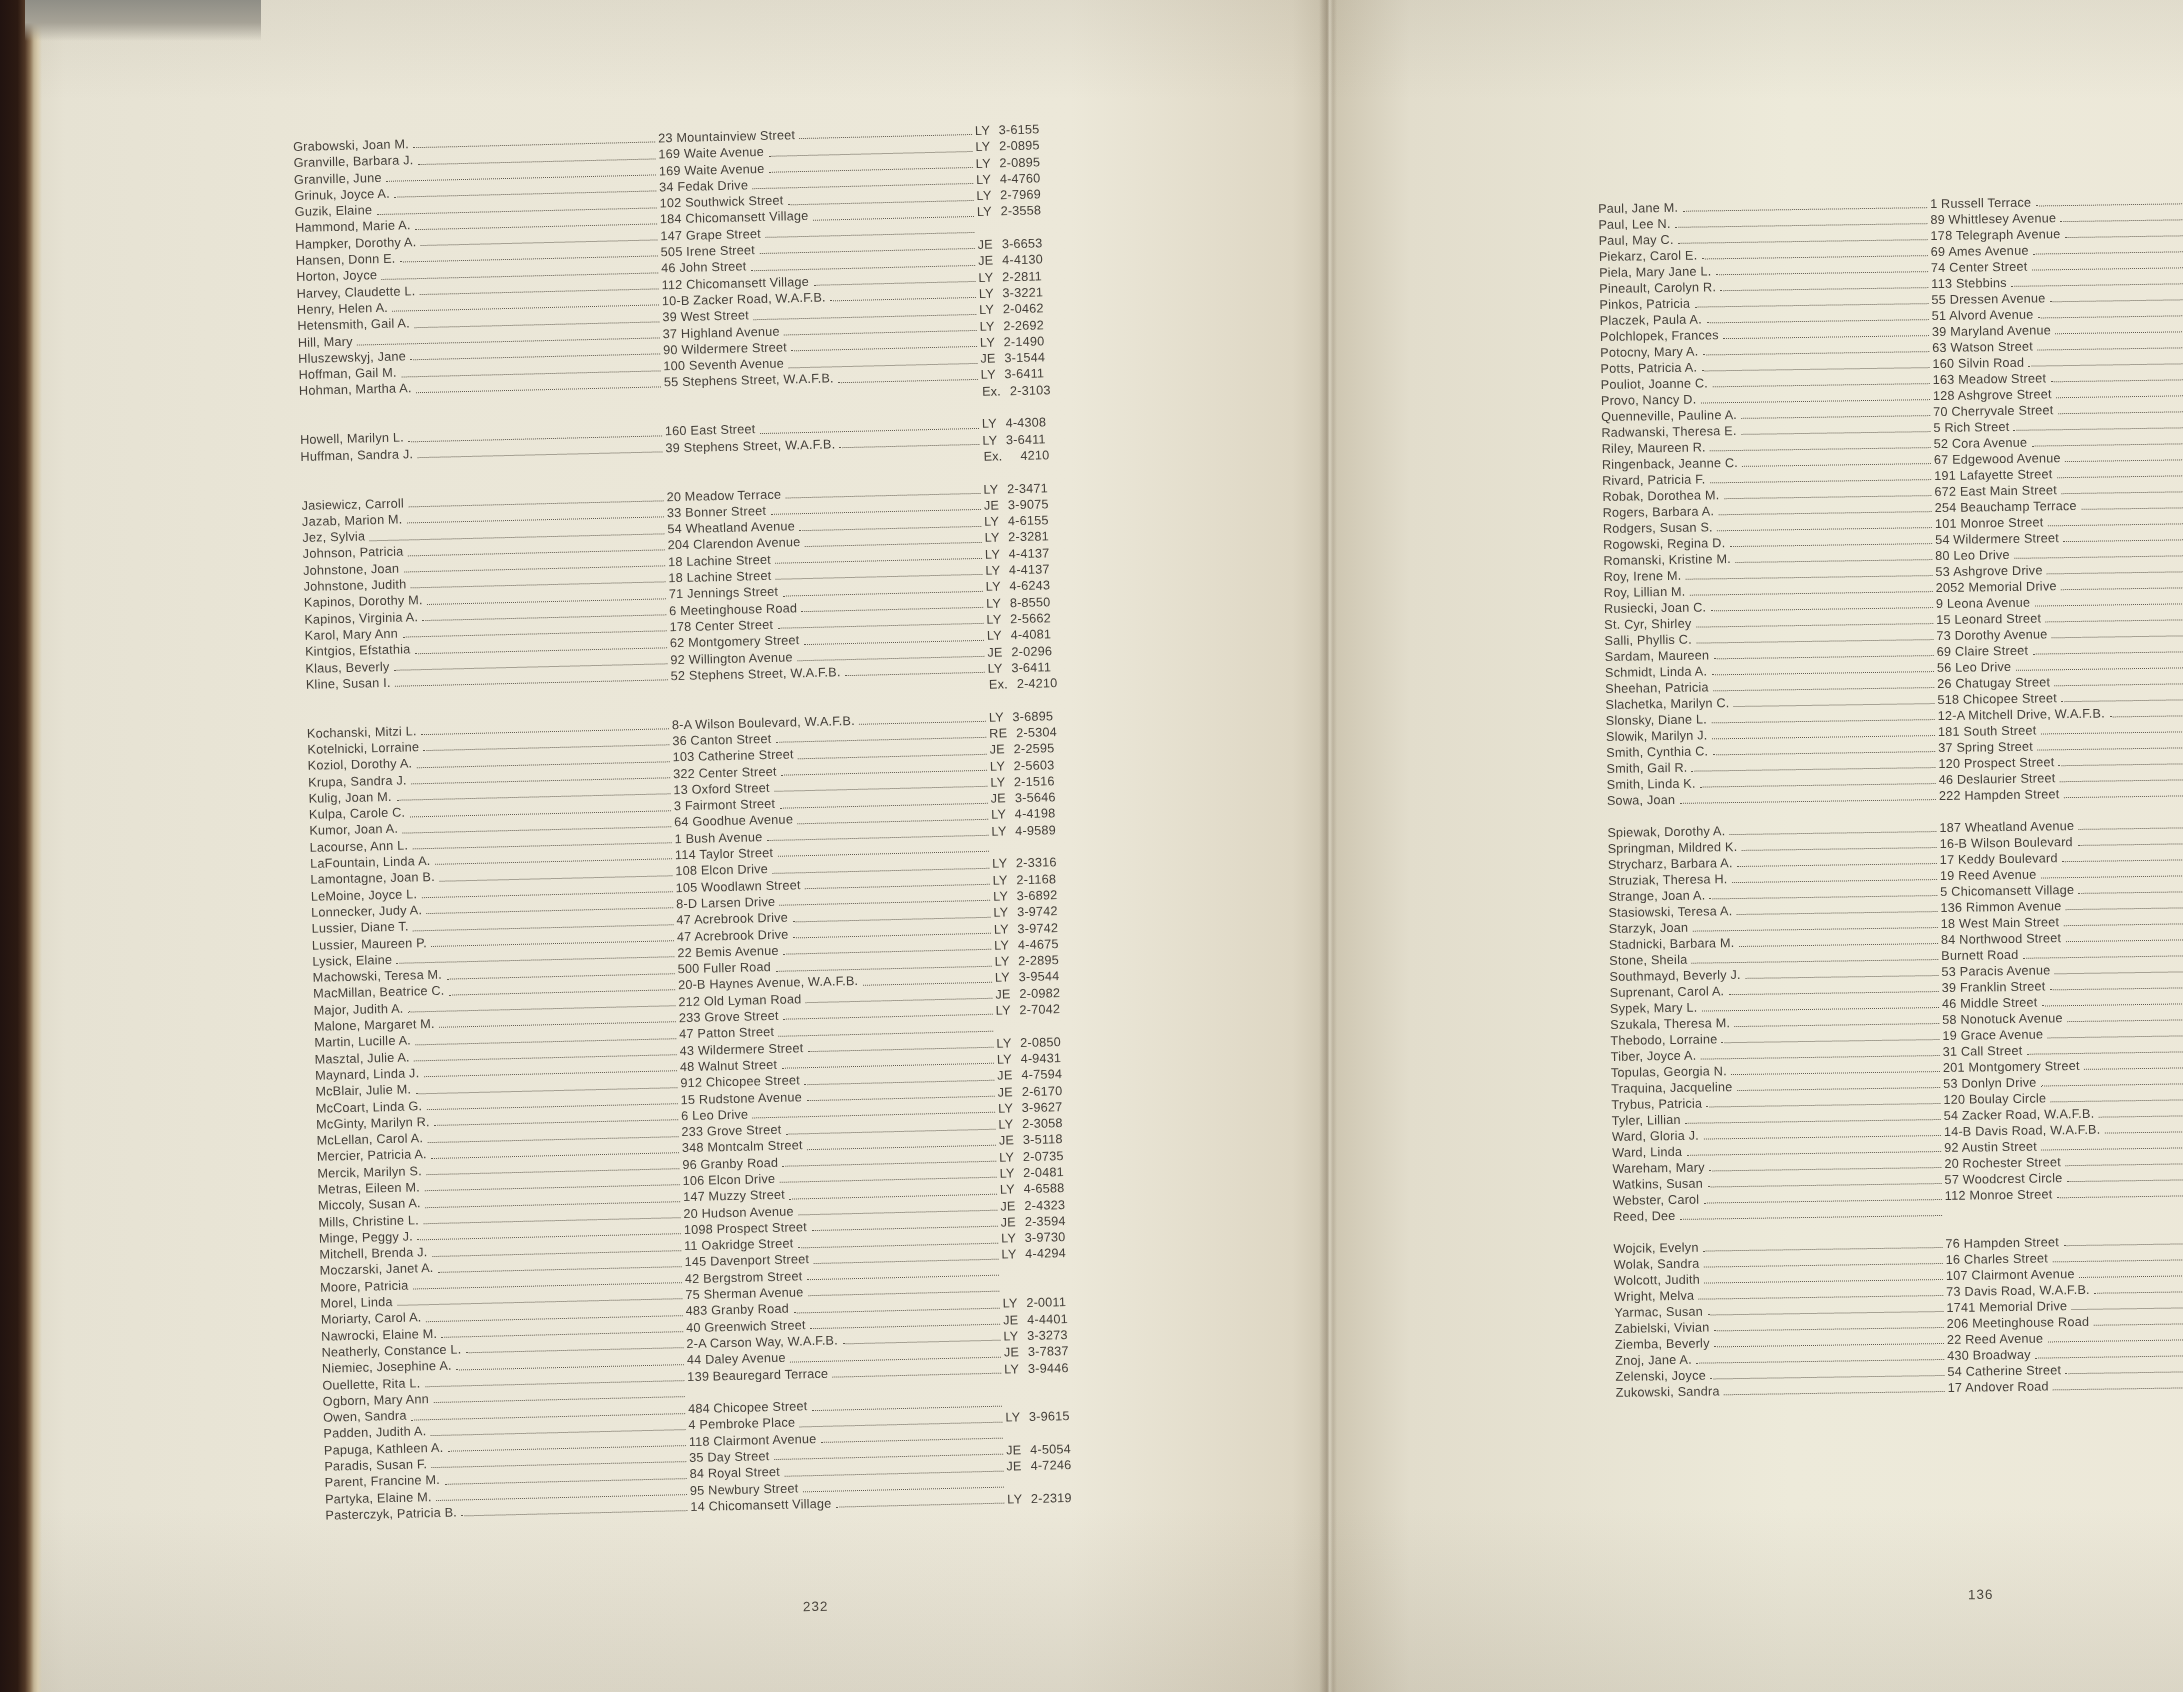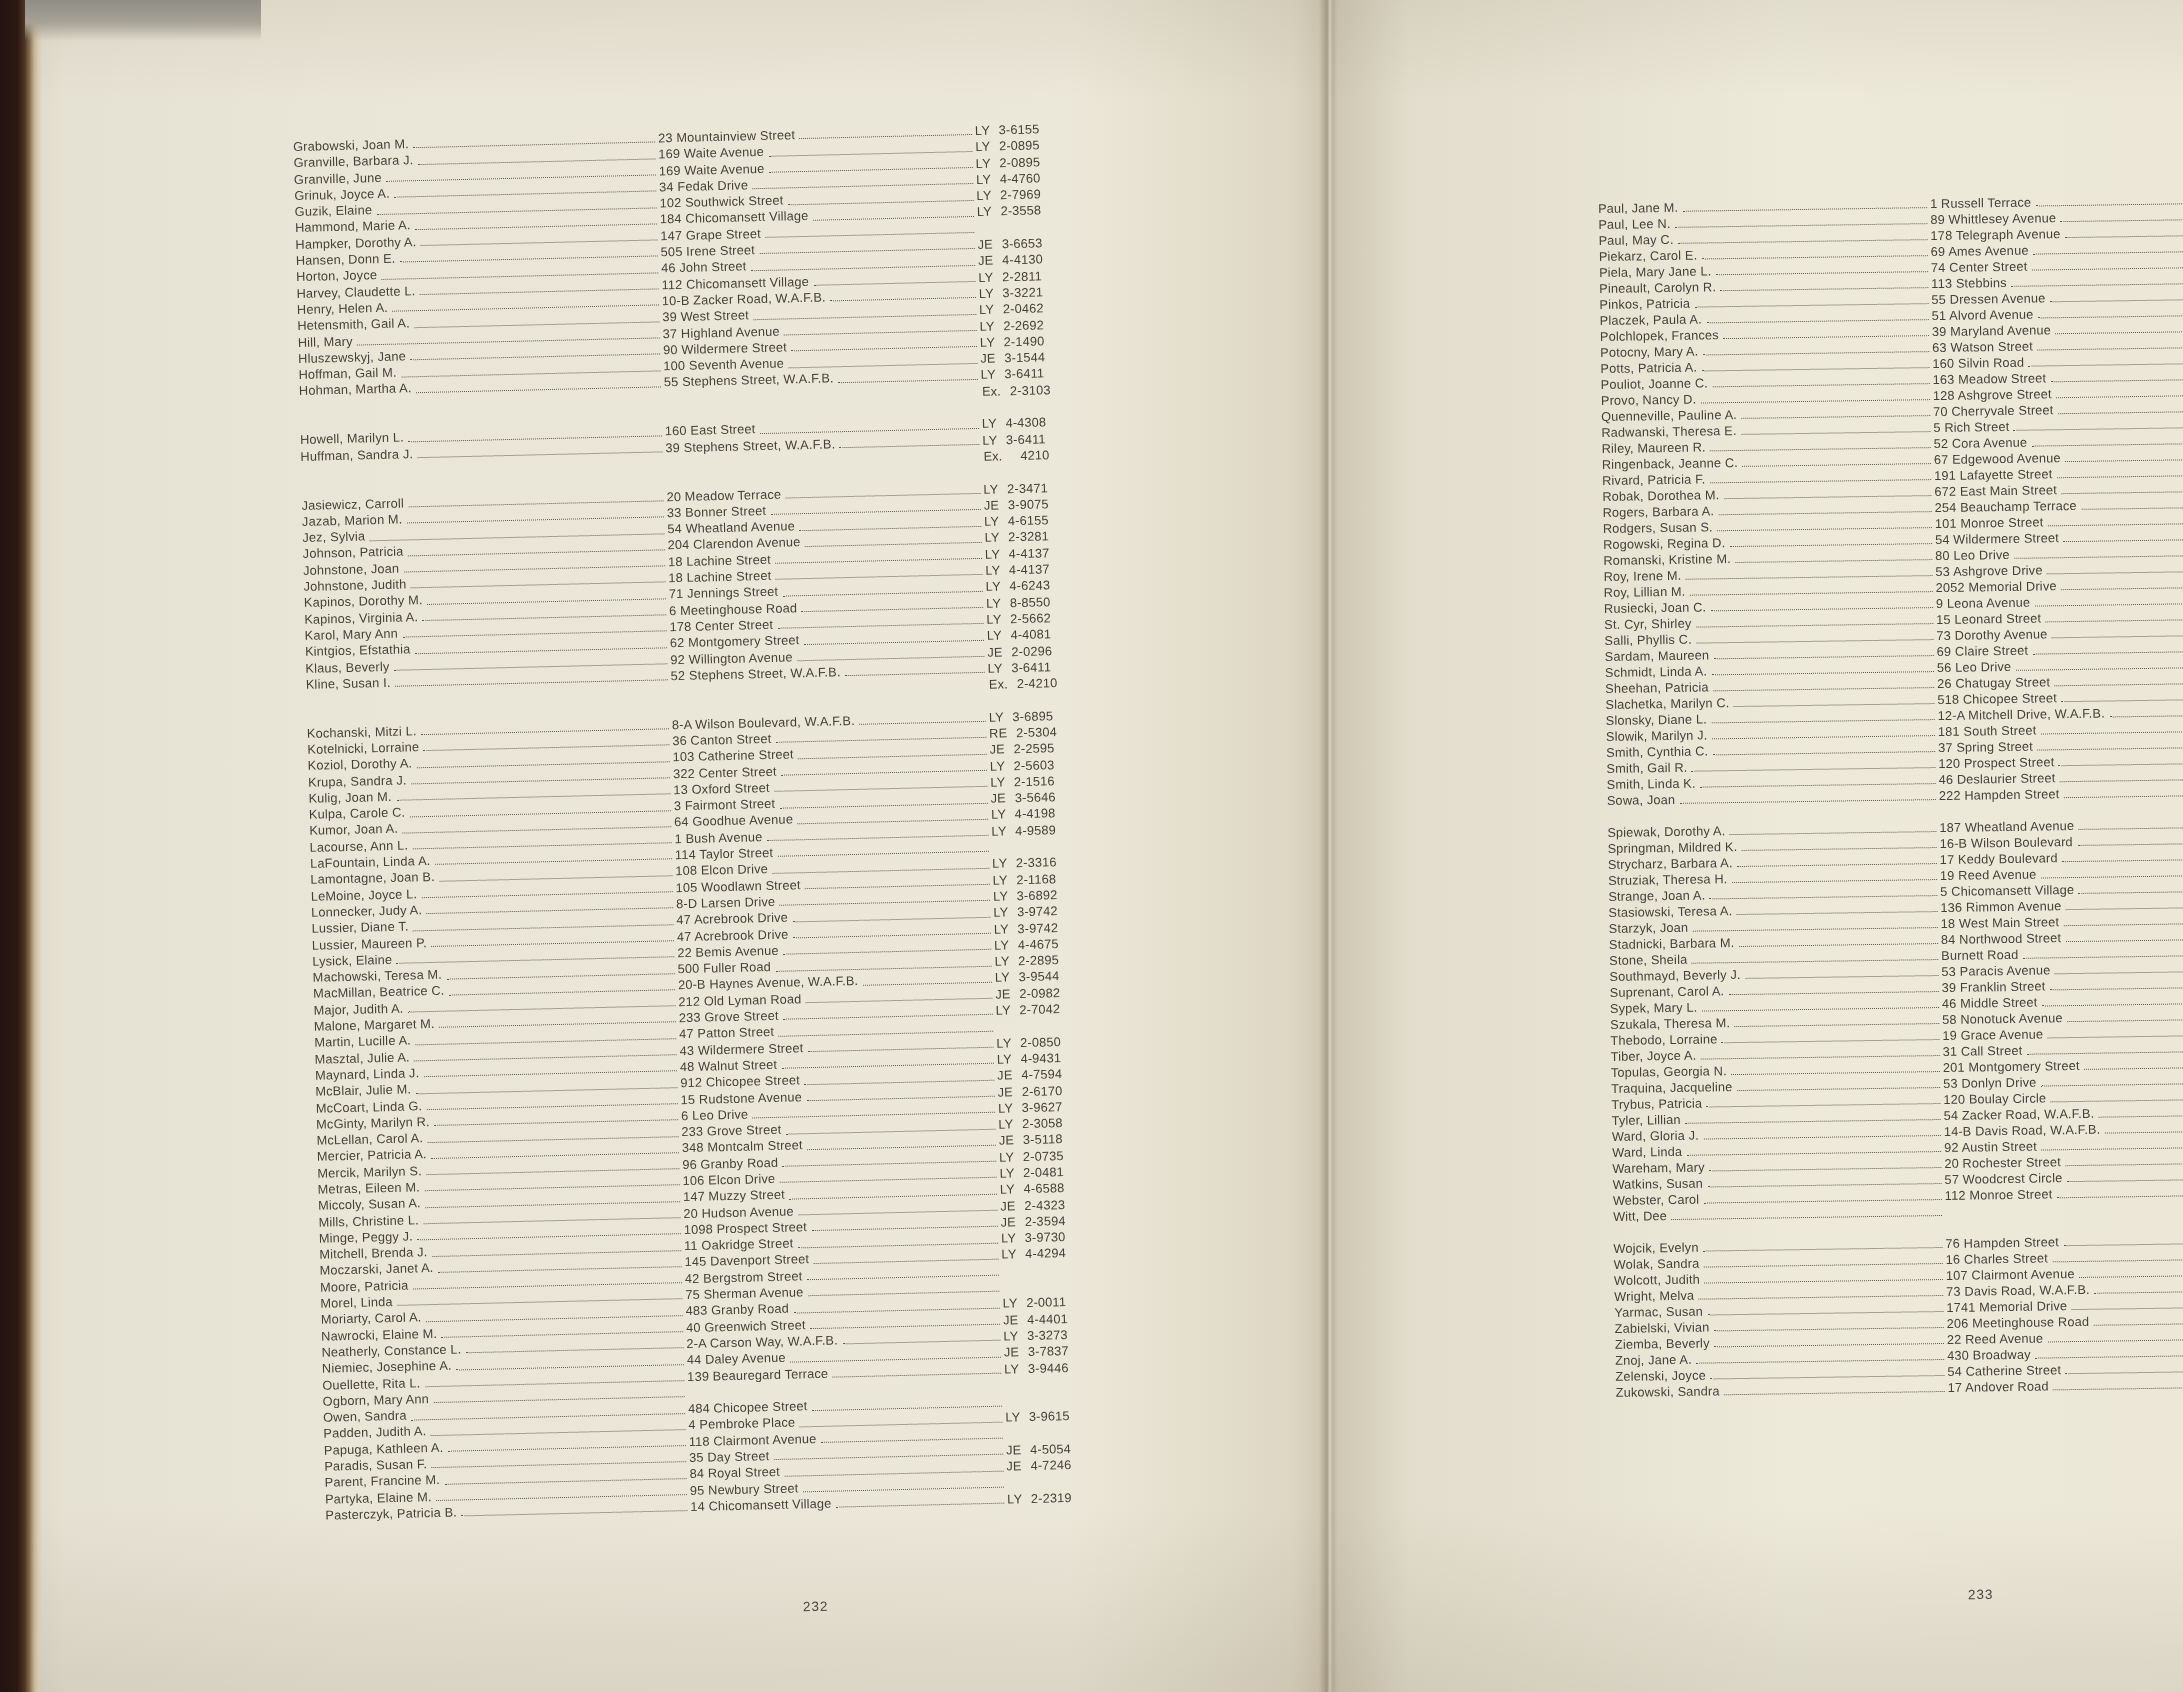--- a/index.html
+++ b/index.html
@@ -1600,21 +1600,21 @@
             <span class="nm">Webster, Carol</span>
             <span class="lead"></span>
           </span>
           <span class="cell addr-cell">
             <span class="ad">112 Monroe Street</span>
             <span class="lead"></span>
           </span>
         </div>
         <div class="row">
           <span class="cell name-cell">
-            <span class="nm">Witt, Dee</span>
+            <span class="nm">Reed, Dee</span>
             <span class="lead"></span>
           </span>
           <span class="cell addr-cell"></span>
         </div>
       </div>
       <div class="group">
         <div class="row">
           <span class="cell name-cell">
             <span class="nm">Wojcik, Evelyn</span>
             <span class="lead"></span>
@@ -1711,15 +1711,15 @@
           </span>
           <span class="cell addr-cell">
             <span class="ad">17 Andover Road</span>
             <span class="lead"></span>
           </span>
         </div>
       </div>
     </div>
 
   <div class="pgnum" id="pg-left">232</div>
-  <div class="pgnum" id="pg-right">233</div>
+  <div class="pgnum" id="pg-right">136</div>
 </div>
 
 
 </body></html>

